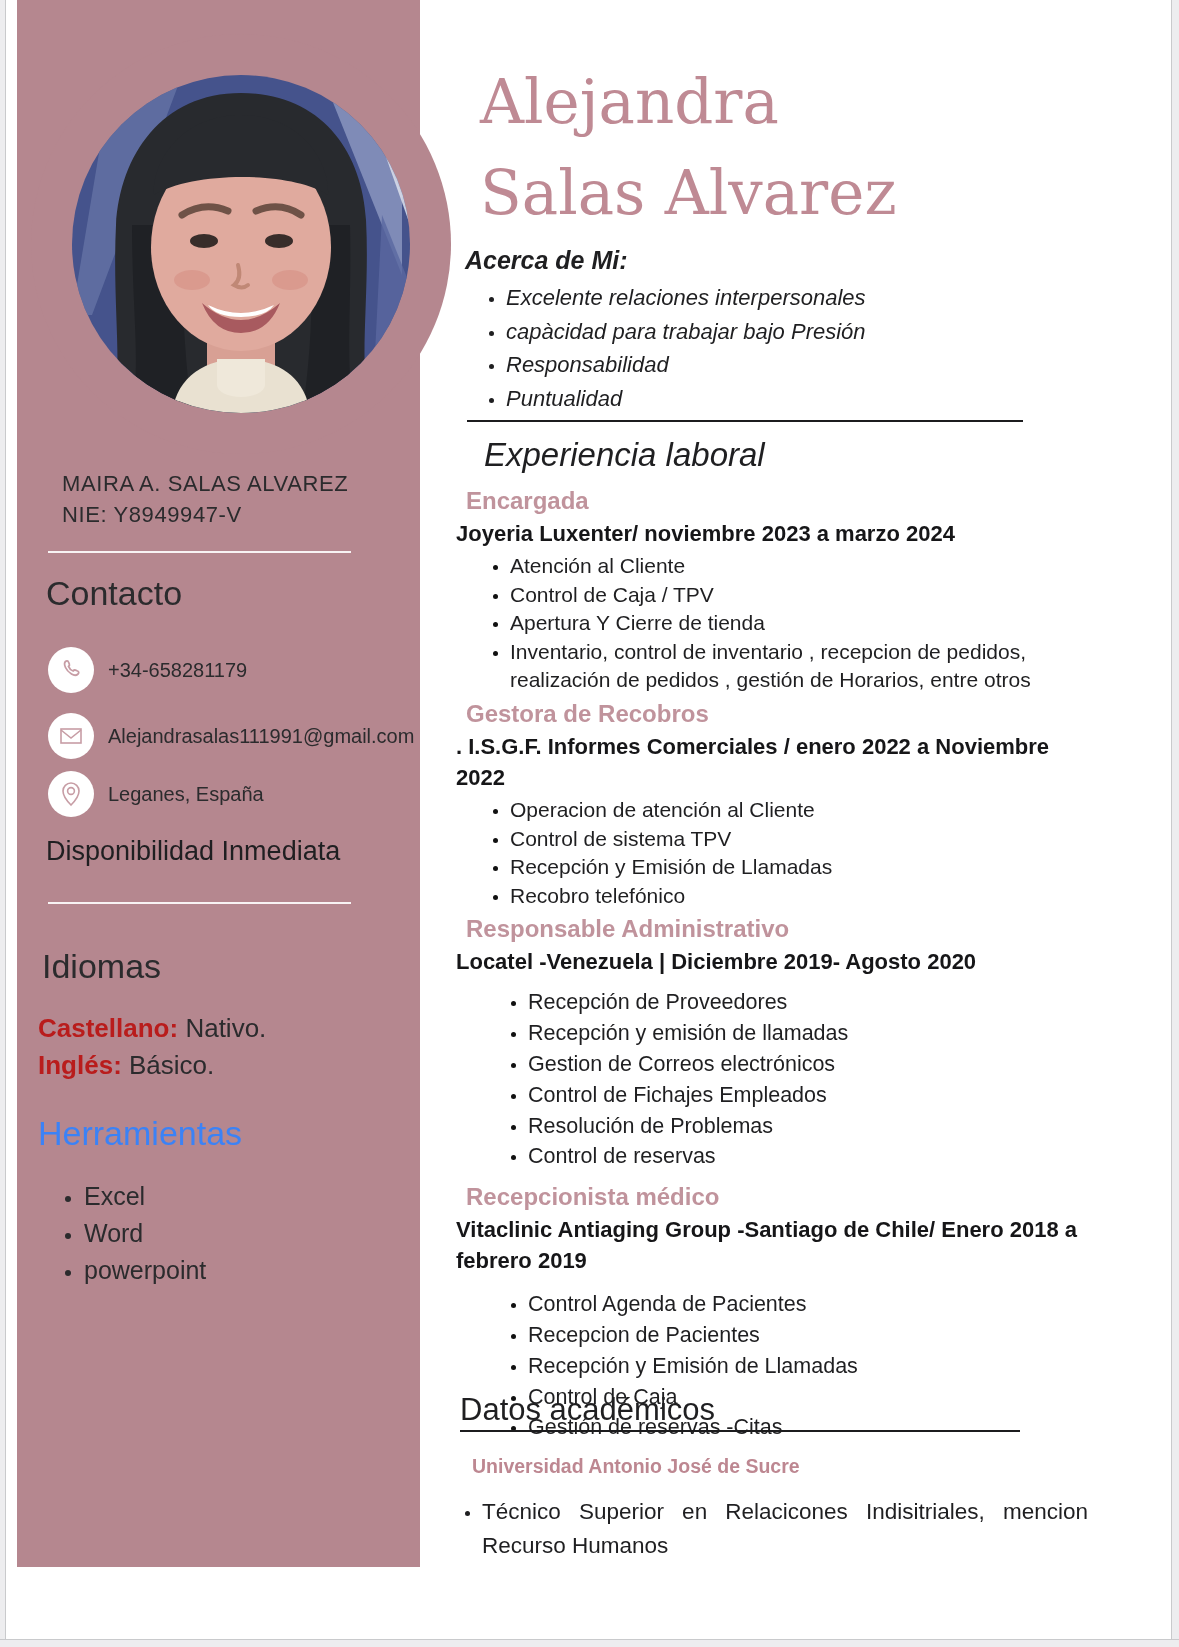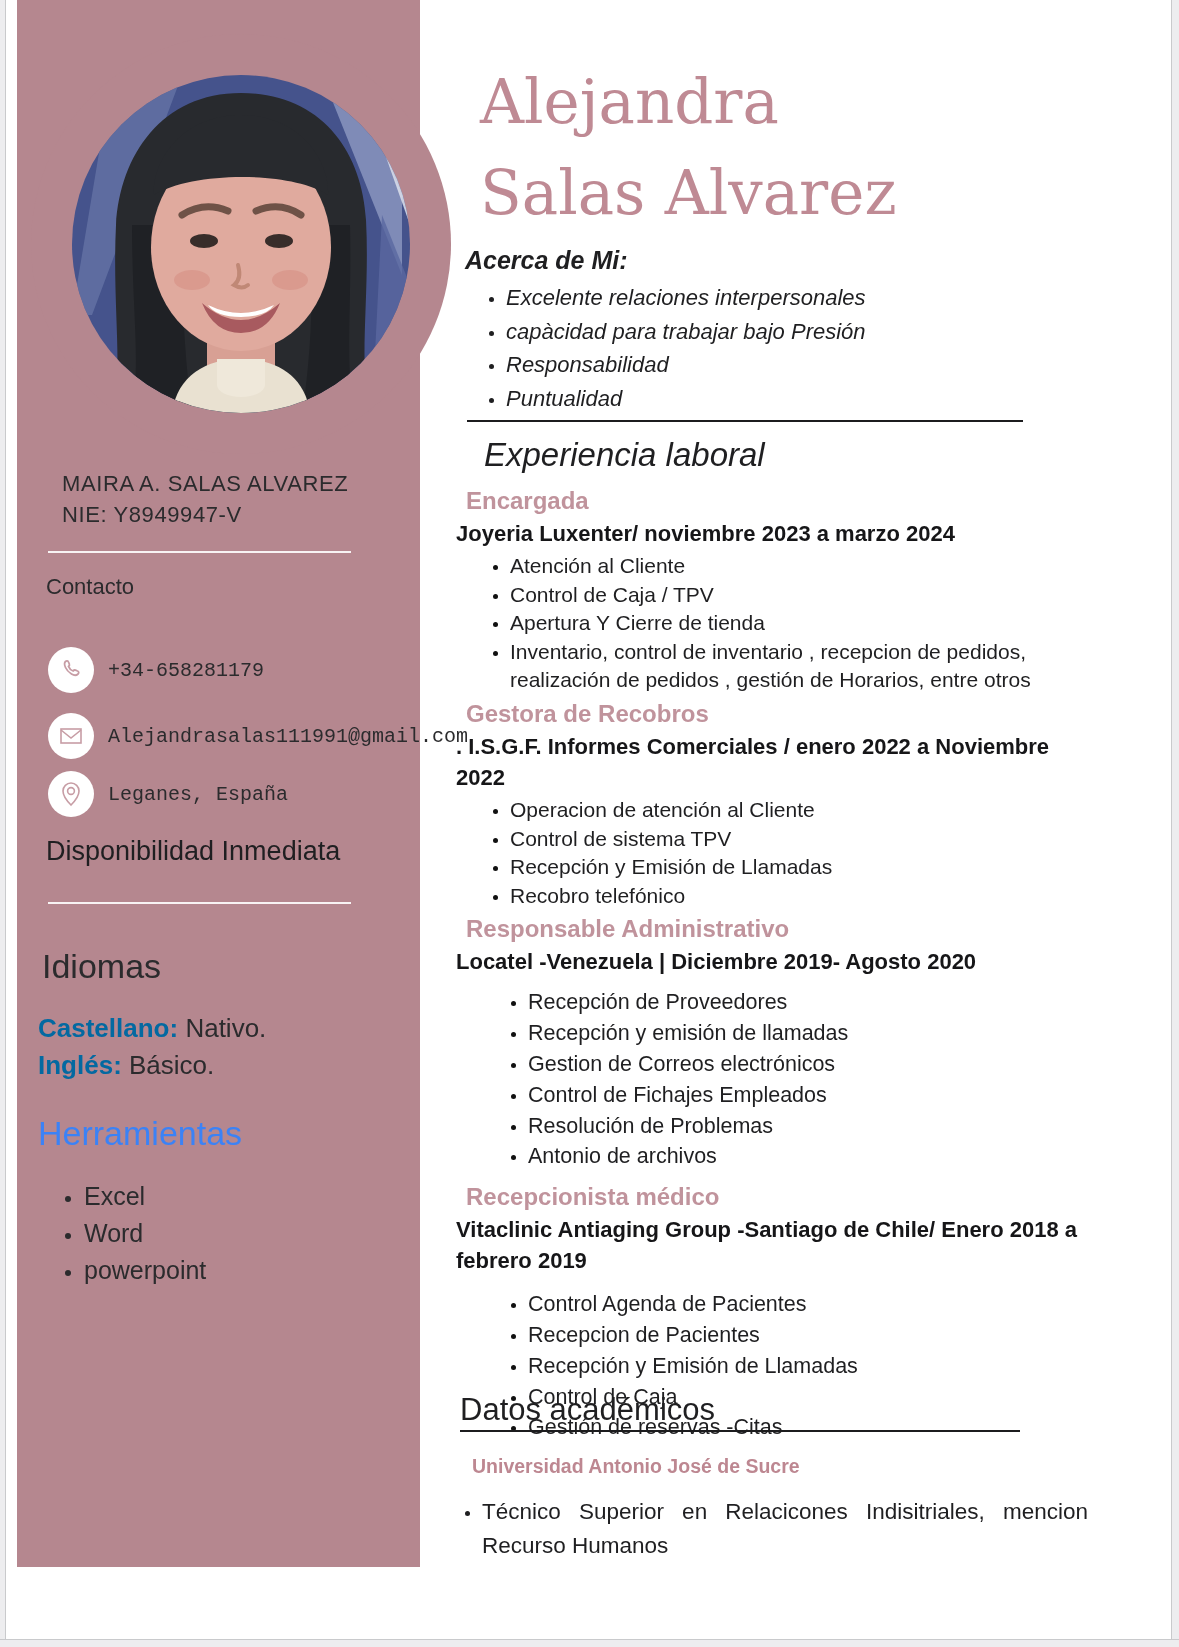--- a/index.html
+++ b/index.html
@@ -13,32 +13,32 @@
   .edge-bottom{position:absolute;left:0;right:0;bottom:0;height:7px;background:#ededef;border-top:1px solid #c9cacc;}
 
   
   .sb-rect{position:absolute;left:17px;top:0;width:403px;height:1567px;background:#b5878f;}
   .sb-circle{position:absolute;left:31px;top:34px;width:420px;height:420px;border-radius:50%;background:#b5878f;}
   .photo{position:absolute;left:72px;top:75px;width:338px;height:338px;border-radius:50%;overflow:hidden;}
   .photo svg{display:block;}
 
   .sb-id{position:absolute;left:62px;top:468px;font-size:22px;line-height:31px;letter-spacing:.6px;color:#2b2b2d;}
   .sb-hr1{position:absolute;left:48px;top:551px;width:303px;height:2px;background:rgba(255,255,255,.9);}
-  .sb-contact-title{position:absolute;left:46px;top:574px;font-size:22px;color:#2b2b2d;}
+  .sb-contact-title{position:absolute;left:46px;top:574px;font-size:34px;color:#2b2b2d;}
   .contact-row{position:absolute;left:48px;display:flex;align-items:center;gap:14px;}
   .contact-row.r1{top:647px;}
   .contact-row.r2{top:713px;}
   .contact-row.r3{top:771px;}
   .icon-badge{width:46px;height:46px;border-radius:50%;background:#ffffff;display:flex;align-items:center;justify-content:center;flex:0 0 auto;}
-  .contact-text{font-size:20px;color:#2b2b2d;font-family:Liberation Mono, monospace;}
+  .contact-text{font-size:20px;color:#2b2b2d;}
   .sb-avail{position:absolute;left:46px;top:836px;font-size:27px;color:#1f1f21;}
   .sb-hr2{position:absolute;left:48px;top:902px;width:303px;height:2px;background:rgba(255,255,255,.9);}
   .sb-lang-title{position:absolute;left:42px;top:947px;font-size:34px;color:#2b2b2d;}
   .sb-langs{position:absolute;left:38px;top:1010px;font-size:26px;line-height:37px;color:#2b2b2d;}
-  .sb-langs b{color:#0369a1;font-weight:700;}
+  .sb-langs b{color:#b91c1c;font-weight:700;}
   .sb-tools-title{position:absolute;left:38px;top:1114px;font-size:34px;color:#3b82f6;}
   .sb-tools{position:absolute;left:62px;top:1178px;margin:0;padding-left:22px;font-size:25px;line-height:37px;color:#2b2b2d;}
   .sb-tools li::marker{color:#2b2b2d;font-size:20px;}
 
   
   .name{position:absolute;left:480px;top:56px;width:600px;
         font-family:"DejaVu Serif", serif;color:#bf8a94;font-size:61px;line-height:91px;font-weight:500;}
   .name .l1{display:flex;justify-content:space-between;}
   .about-title{position:absolute;left:465px;top:246px;font-size:25px;font-weight:700;font-style:italic;}
   .about-list{position:absolute;left:478px;top:281px;width:560px;margin:0;padding-left:28px;
@@ -207,21 +207,21 @@
     <div class="job j3">
       <div class="role">Responsable Administrativo</div>
       <div class="company">Locatel -Venezuela |  Diciembre 2019- Agosto 2020</div>
       <ul class="loose">
 
       <li>Recepción de Proveedores</li>
           <li>Recepción  y emisión  de llamadas</li>
           <li>Gestion de Correos electrónicos</li>
           <li>Control de Fichajes Empleados</li>
           <li>Resolución de Problemas</li>
-          <li>Antonio de archivos</li>
+          <li>Control de reservas</li>
         </ul>
     </div>
 
     <div class="job j4">
       <div class="role">Recepcionista médico</div>
       <div class="company">Vitaclinic Antiaging Group -Santiago de Chile/ Enero 2018 a febrero 2019</div>
       <ul class="loose">
 
       <li>Control Agenda de Pacientes</li>
           <li>Recepcion de Pacientes</li>

